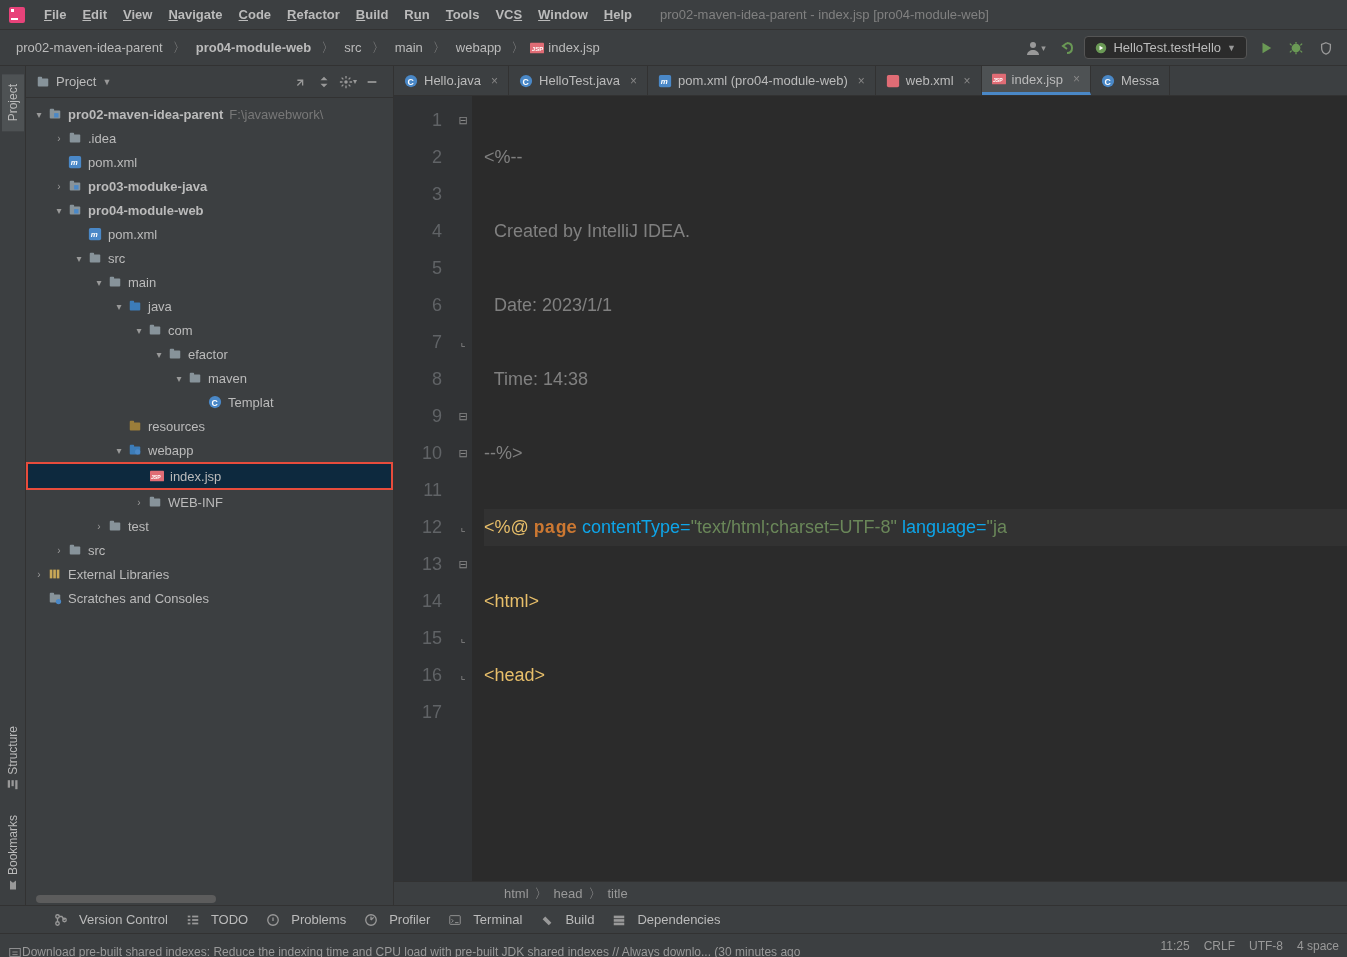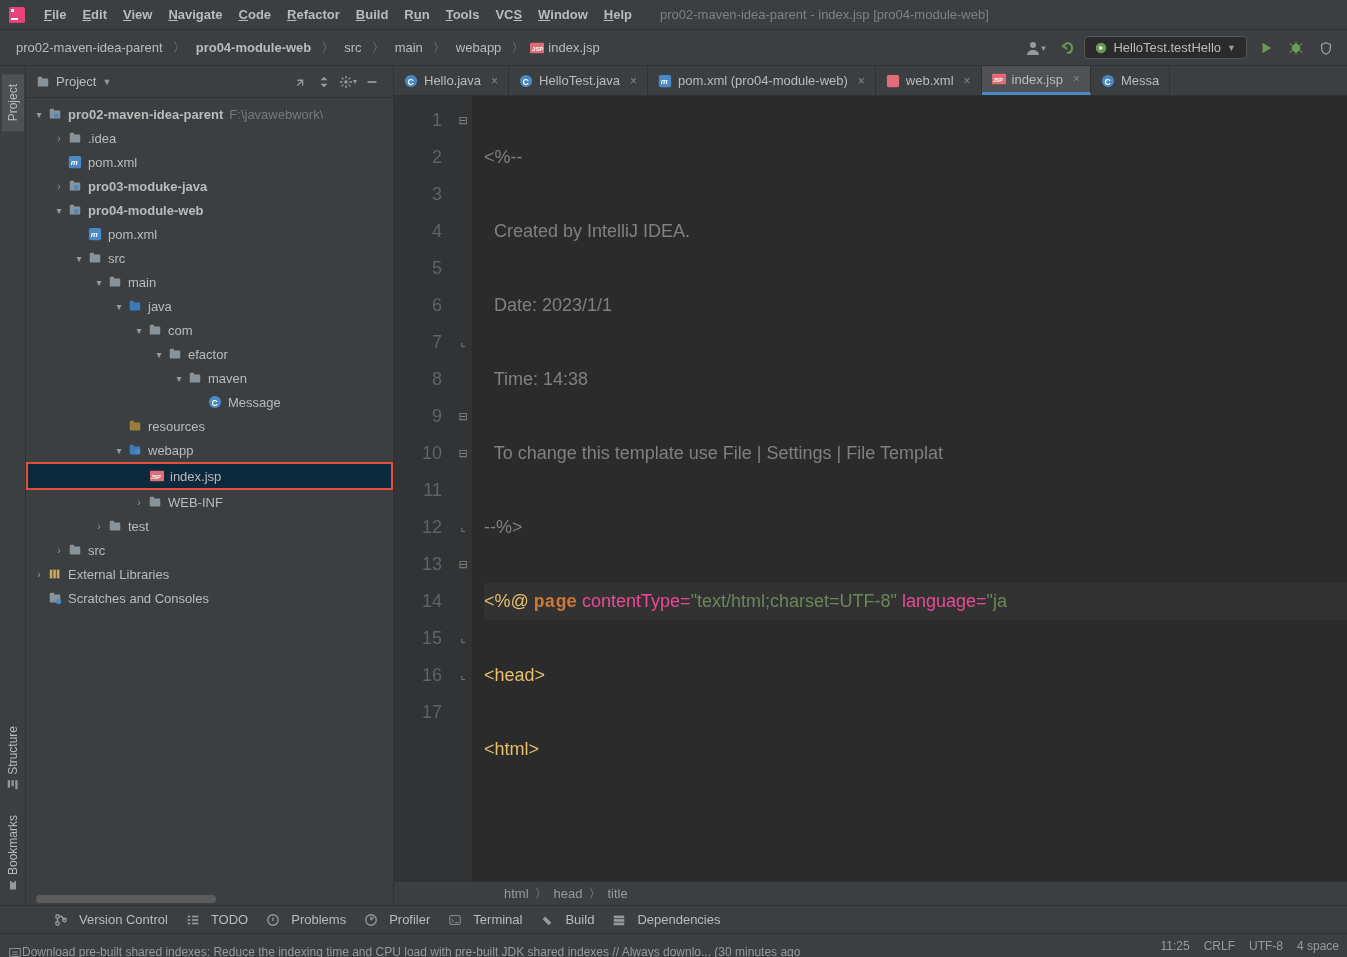--- a/index.html
+++ b/index.html
@@ -54,21 +54,21 @@
 .gutter { width: 60px; background: #313335; color: #606366; text-align: right; padding: 6px 12px 0 0; line-height: 37px; user-select: none; }
 .fold-gutter { width: 18px; background: #313335; padding-top: 6px; line-height: 37px; }
 .fold-gutter .fold-mark { display: flex; justify-content: center; color: #888; font-size: 11px; height: 37px; align-items: center; }
 .code-content { flex: 1; padding: 6px 0 0 12px; line-height: 37px; white-space: pre; color: #a9b7c6; overflow: hidden; }
 .code-line { height: 37px; }
 .c-comment { color: #808080; }
 .c-tag { color: #e8bf6a; }
 .c-tag-bracket { color: #e8bf6a; }
 .c-keyword { color: #cc7832; font-weight: bold; font-family: Liberation Mono, monospace; }
 .c-string { color: #6a8759; }
-.c-attr { color: #ec4899; }
+.c-attr { color: #0ea5e9; }
 
 
 .editor-crumb { height: 24px; background: #3c3f41; border-top: 1px solid #323232; display: flex; align-items: center; padding: 0 16px; gap: 6px; font-size: 13px; color: #999; }
 
 
 .bottom-toolbar { height: 28px; background: #3c3f41; border-top: 1px solid #323232; display: flex; align-items: center; padding: 0 10px; gap: 18px; }
 .bottom-tool { display: flex; align-items: center; gap: 11px; cursor: pointer; font-size: 13px; color: #bbbbbb; }
 
 
 .statusbar { height: 24px; background: #3c3f41; border-top: 1px solid #323232; display: flex; align-items: center; padding: 0 8px; font-size: 12px; color: #999; }
@@ -344,21 +344,21 @@
           </span>
           <span class="label">maven</span>
         </div>
       <div class="tree-row" style="padding-left:180px">
           <span class="icon">
             <svg width="14" height="14" viewBox="0 0 16 16">
               <circle cx="8" cy="8" r="7" fill="#4a88c7"></circle>
               <text x="4" y="12" fill="#fff" font-size="10" font-weight="bold">C</text>
             </svg>
           </span>
-          <span class="label">Message</span>
+          <span class="label">Templat</span>
         </div>
       <div class="tree-row" style="padding-left:100px">
           <span class="icon">
             <svg width="14" height="14" viewBox="0 0 16 16">
               <rect x="2" y="4" width="12" height="9" fill="#9a7d3a" rx="1"></rect>
               <rect x="2" y="2" width="5" height="3" fill="#9a7d3a" rx="1"></rect>
             </svg>
           </span>
           <span class="label">resources</span>
         </div>
@@ -527,25 +527,24 @@
           <div class="fold-mark"></div>
           <div class="fold-mark">⌞</div>
           <div class="fold-mark">⌞</div>
           <div class="fold-mark"></div>
       </div>
       <div class="code-content">
 <div class="code-line"><span class="c-comment">&lt;%--</span></div>
 <div class="code-line"><span class="c-comment">  Created by IntelliJ IDEA.</span></div>
 <div class="code-line"><span class="c-comment">  Date: 2023/1/1</span></div>
 <div class="code-line"><span class="c-comment">  Time: 14:38</span></div>
-<div class="code-line"><span class="c-comment">  To change this template use File | Settings | File Templat</span></div>
 <div class="code-line"><span class="c-comment">--%&gt;</span></div>
 <div class="code-line" style="background:#323232"><span class="c-tag-bracket">&lt;%@</span> <span class="c-keyword">page</span><span class="c-attr"> contentType=</span><span class="c-string">"text/html;charset=UTF-8"</span><span class="c-attr"> language=</span><span class="c-string">"ja</span></div>
+<div class="code-line"><span class="c-tag-bracket">&lt;</span><span class="c-tag">html</span><span class="c-tag-bracket">&gt;</span></div>
 <div class="code-line"><span class="c-tag-bracket">&lt;</span><span class="c-tag">head</span><span class="c-tag-bracket">&gt;</span></div>
-<div class="code-line"><span class="c-tag-bracket">&lt;</span><span class="c-tag">html</span><span class="c-tag-bracket">&gt;</span></div>
 <div class="code-line"></div>
 
 
 
 
 
 
       </div>
     </div>
     <div class="editor-crumb" style="padding-left:110px">

